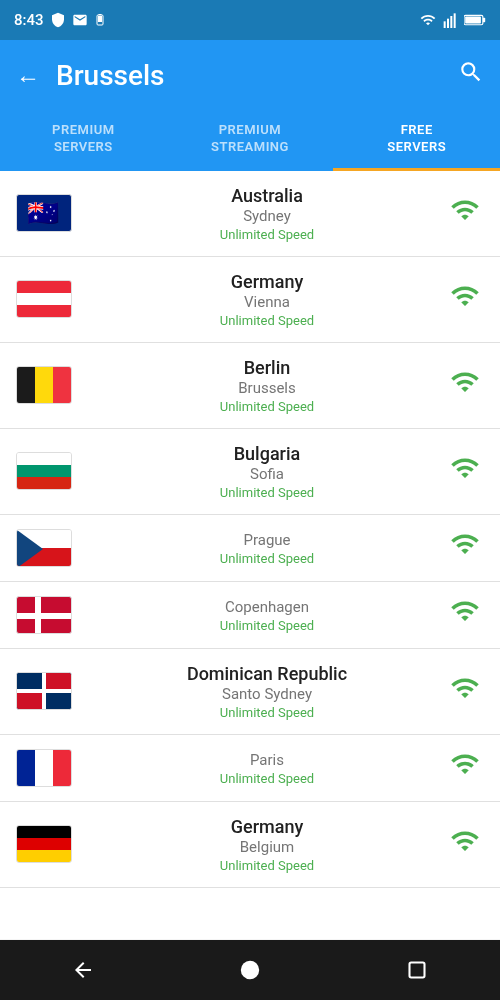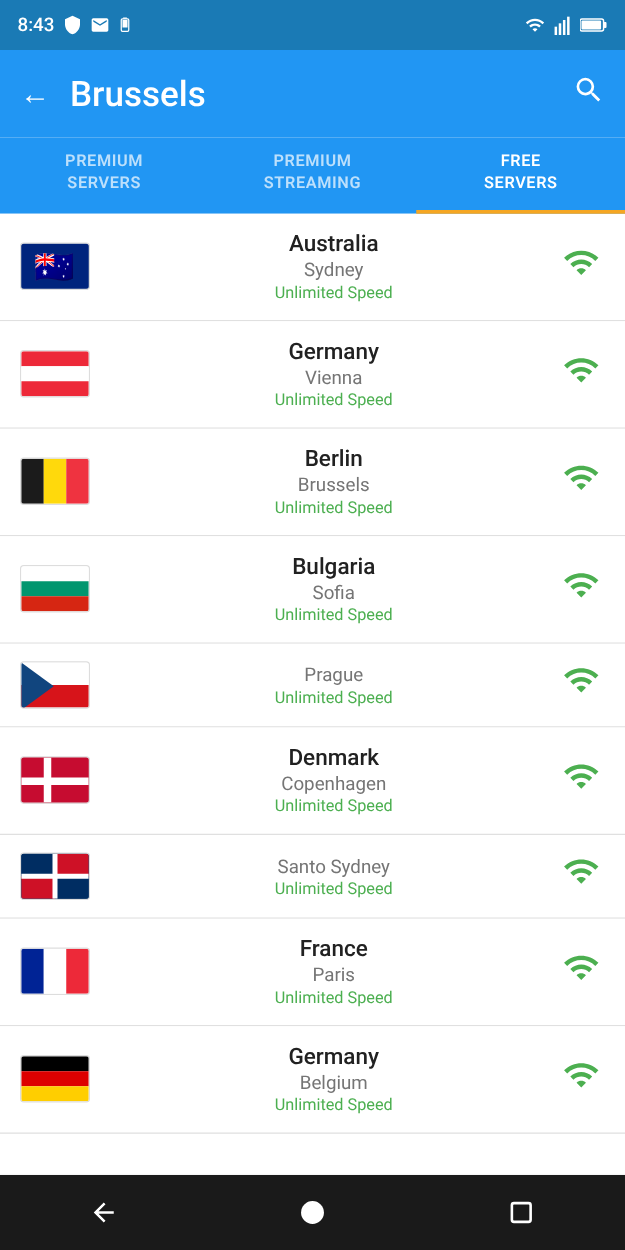--- a/index.html
+++ b/index.html
@@ -310,21 +310,20 @@
     </div>
   </div>
 
   <div class="location-item">
     <div class="flag flag-dk" style="background:#C60C30; position:relative; flex-direction:row;">
 
       <div style="position:absolute; top:0; left:18px; width:6px; height:100%; background:white;"></div>
       <div style="position:absolute; top:16px; left:0; width:100%; height:6px; background:white;"></div>
     </div>
     <div class="country-info">
-      <div class="country-name">Denmark</div>
       <div class="city-name">Copenhagen</div>
       <div class="speed">Unlimited Speed</div>
     </div>
     <div class="wifi-icon">
       <svg class="wifi-svg" viewBox="0 0 24 24" fill="#4caf50">
         <path d="M1 9l2 2c5-5 13-5 18 0l2-2C16.93 2.93 7.08 2.93 1 9zm8 8l3 3 3-3c-1.65-1.66-4.34-1.66-6 0zm-4-4l2 2c2.76-2.76 7.24-2.76 10 0l2-2C15.14 9.14 8.87 9.14 5 13z"></path>
       </svg>
     </div>
   </div>
 
@@ -336,38 +335,38 @@
         <div style="width:50%; height:100%; background:#CE1126;"></div>
       </div>
       <div style="display:flex; width:100%; height:50%;">
         <div style="width:50%; height:100%; background:#CE1126;"></div>
         <div style="width:50%; height:100%; background:#002D62;"></div>
       </div>
       <div style="position:absolute; top:0; left:50%; width:4px; height:100%; background:white; transform:translateX(-50%);"></div>
       <div style="position:absolute; left:0; top:50%; width:100%; height:4px; background:white; transform:translateY(-50%);"></div>
     </div>
     <div class="country-info">
+      <div class="country-name">Dominican Republic</div>
       <div class="city-name">Santo Sydney</div>
       <div class="speed">Unlimited Speed</div>
     </div>
     <div class="wifi-icon">
       <svg class="wifi-svg" viewBox="0 0 24 24" fill="#4caf50">
         <path d="M1 9l2 2c5-5 13-5 18 0l2-2C16.93 2.93 7.08 2.93 1 9zm8 8l3 3 3-3c-1.65-1.66-4.34-1.66-6 0zm-4-4l2 2c2.76-2.76 7.24-2.76 10 0l2-2C15.14 9.14 8.87 9.14 5 13z"></path>
       </svg>
     </div>
   </div>
 
   <div class="location-item">
     <div class="flag flag-fr" style="flex-direction:row;">
       <div style="background:#002395; height:100%; width:33.33%;"></div>
       <div style="background:white; height:100%; width:33.34%;"></div>
       <div style="background:#ED2939; height:100%; width:33.33%;"></div>
     </div>
     <div class="country-info">
-      <div class="country-name">France</div>
       <div class="city-name">Paris</div>
       <div class="speed">Unlimited Speed</div>
     </div>
     <div class="wifi-icon">
       <svg class="wifi-svg" viewBox="0 0 24 24" fill="#4caf50">
         <path d="M1 9l2 2c5-5 13-5 18 0l2-2C16.93 2.93 7.08 2.93 1 9zm8 8l3 3 3-3c-1.65-1.66-4.34-1.66-6 0zm-4-4l2 2c2.76-2.76 7.24-2.76 10 0l2-2C15.14 9.14 8.87 9.14 5 13z"></path>
       </svg>
     </div>
   </div>
 

